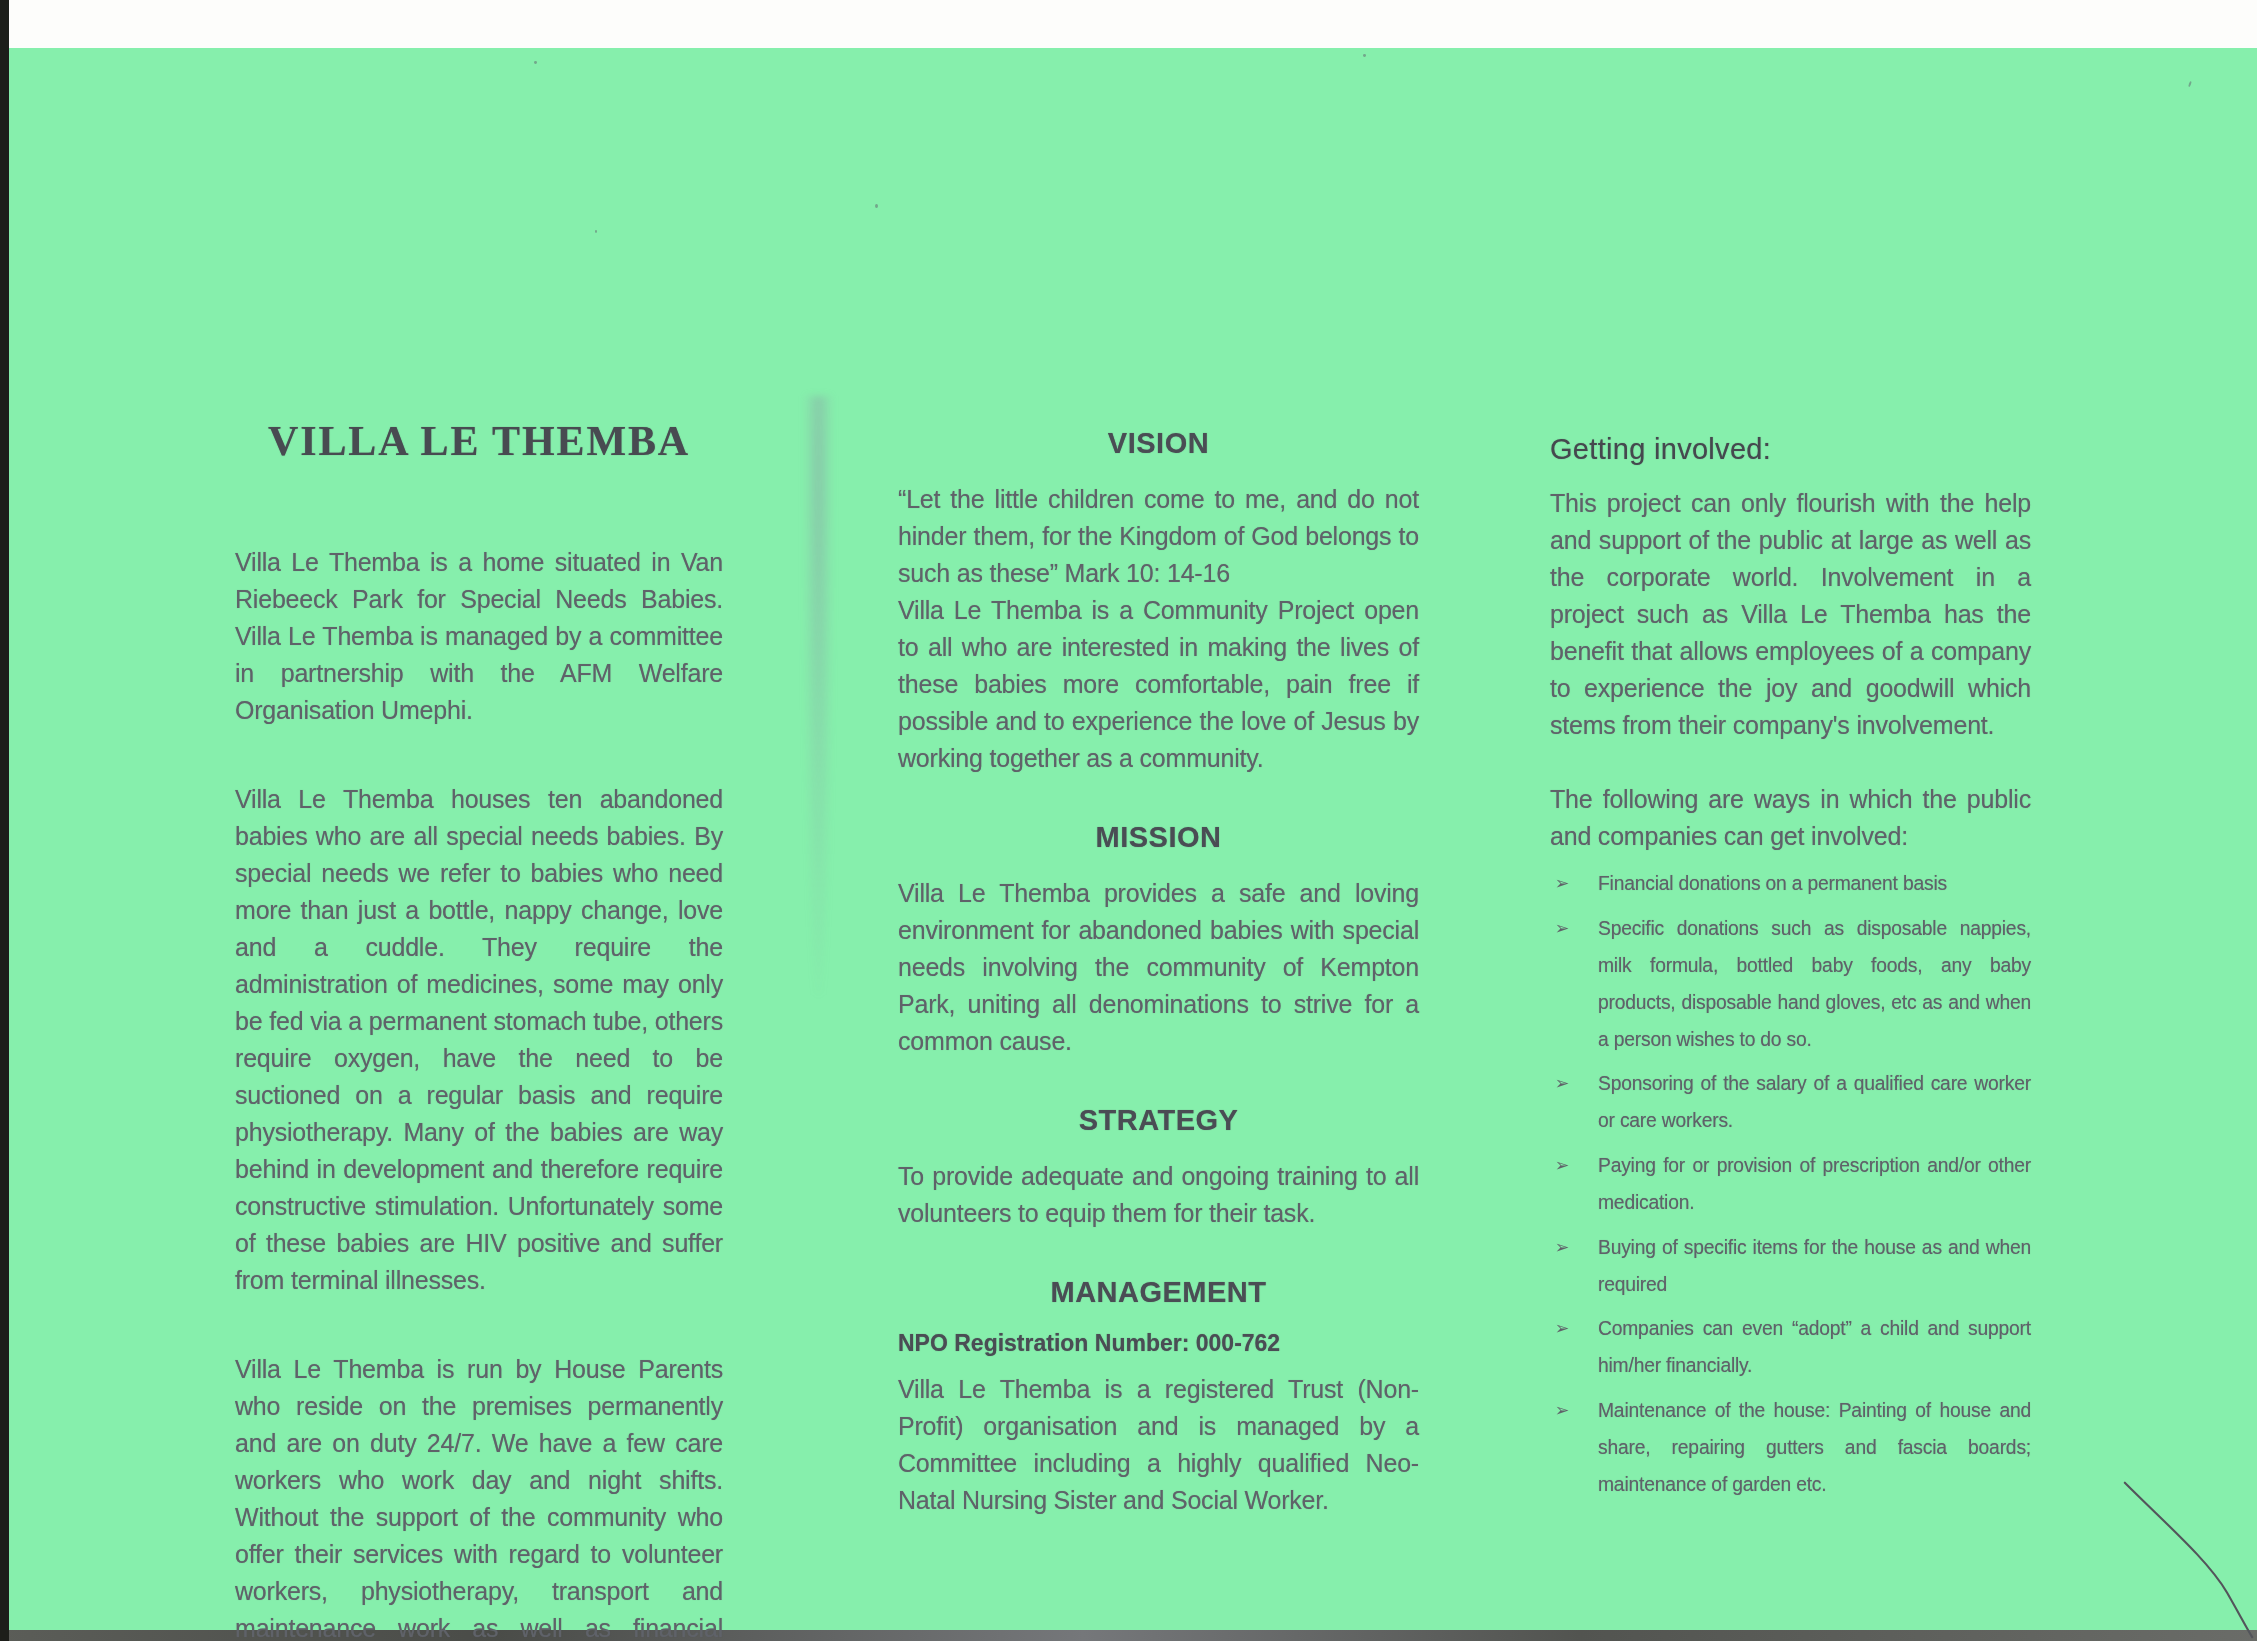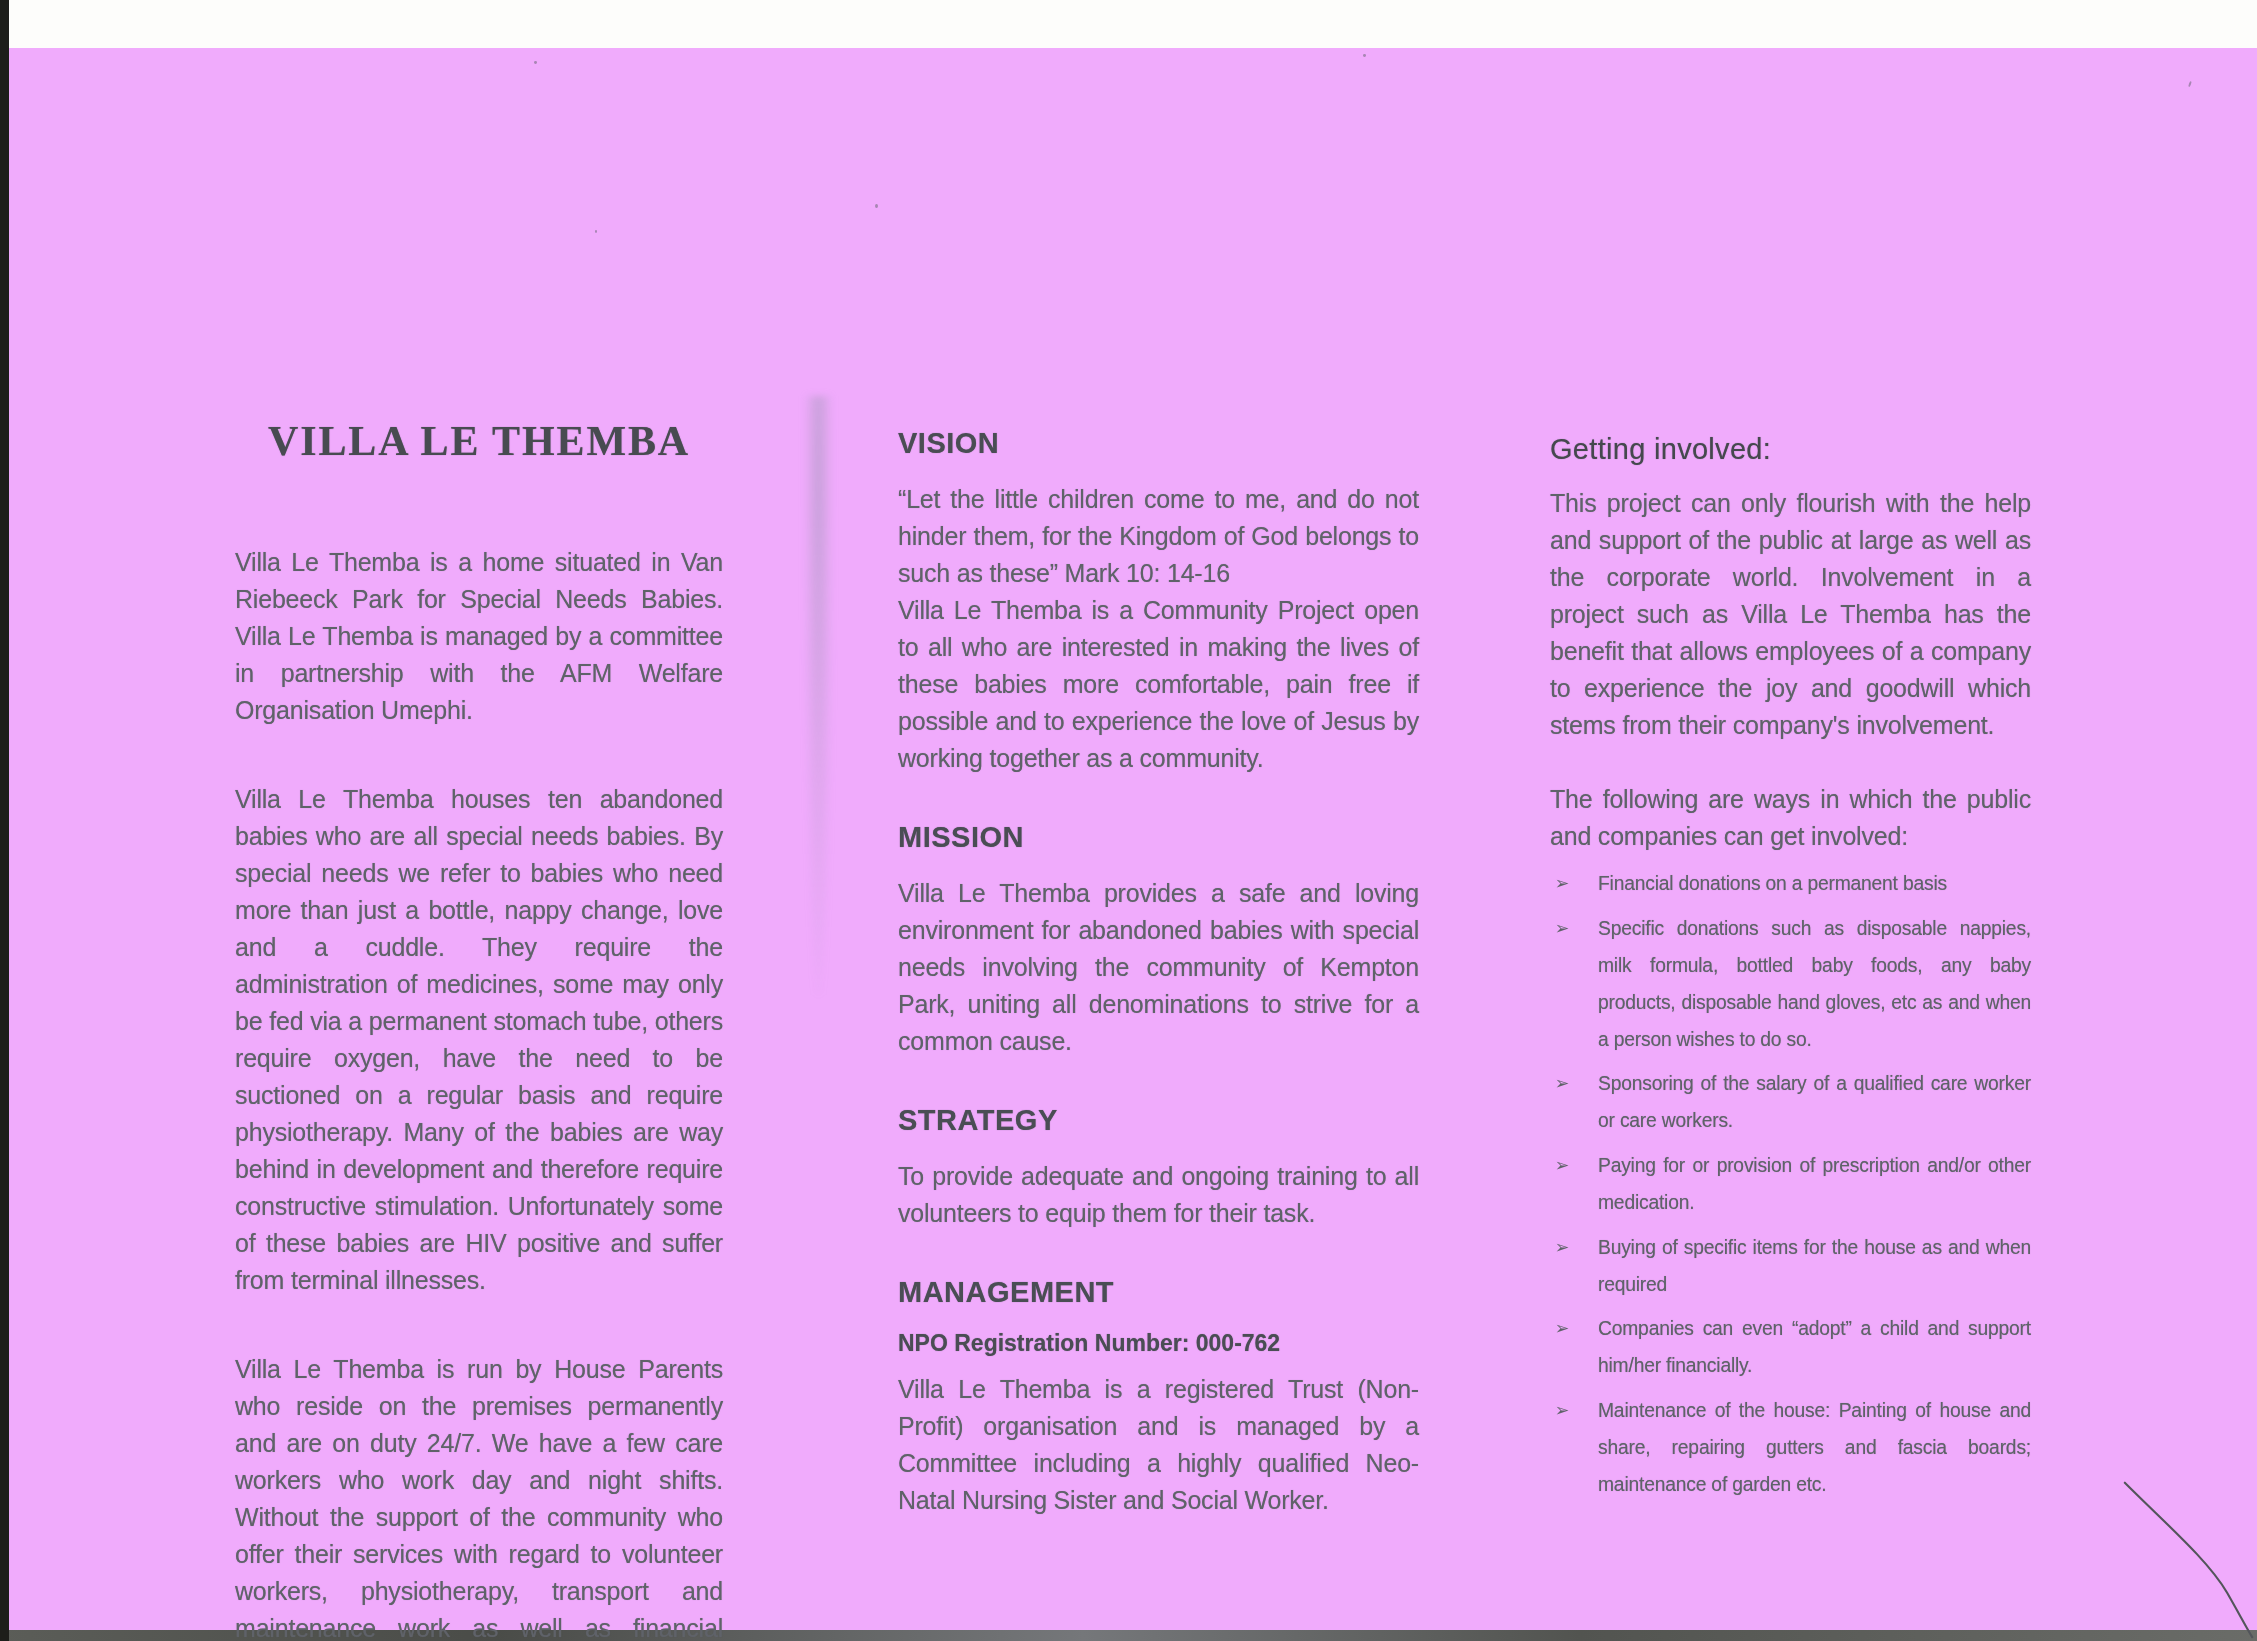--- a/index.html
+++ b/index.html
@@ -1,19 +1,19 @@
 <!DOCTYPE html>
 <html><head>
 <meta charset="utf-8">
 <style>
   html,body{margin:0;padding:0;background:#d8d8d4;}
   .page{
     position:relative;
     width:2257px;height:1641px;
-    background:#f0abfc;
+    background:#86efac;
     overflow:hidden;
     font-family:"Liberation Sans","DejaVu Sans",sans-serif;
   }
   .top-strip{
     position:absolute;top:0;left:0;width:100%;height:48px;
     background:#fdfdfb;
   }
   .bottom-strip{
     position:absolute;bottom:0;left:0;width:100%;height:10.6px;
     background:linear-gradient(to right,#5b5d58,#4a4c48 22%,#75777a 48%,#525450 70%,#6a6c68 100%);
@@ -44,21 +44,21 @@
   }
   .para{
     font-size:25px;line-height:37px;letter-spacing:-0.2px;
     text-align:justify;margin:0 0 52px 0;
     text-shadow:0 0 0.8px rgba(95,98,105,.55);
   }
   .para:last-child{margin-bottom:0;}
   .section{margin:0 0 44px 0;}
   .h-center{
     font-size:29px;font-weight:700;letter-spacing:0.5px;
-    color:#4a4d54;margin:0 0 21px 0;
+    color:#4a4d54;text-align:center;margin:0 0 21px 0;
     text-shadow:0 0 1px rgba(74,77,84,.6);
   }
   .sub-center{
     font-size:23px;font-weight:700;color:#4a4d54;
     margin:9.7px 0 13.5px 0;
     text-shadow:0 0 1px rgba(74,77,84,.6);
   }
   .section .para{margin:0;}
   .h-left{
     font-size:29px;font-weight:400;color:#45484e;

